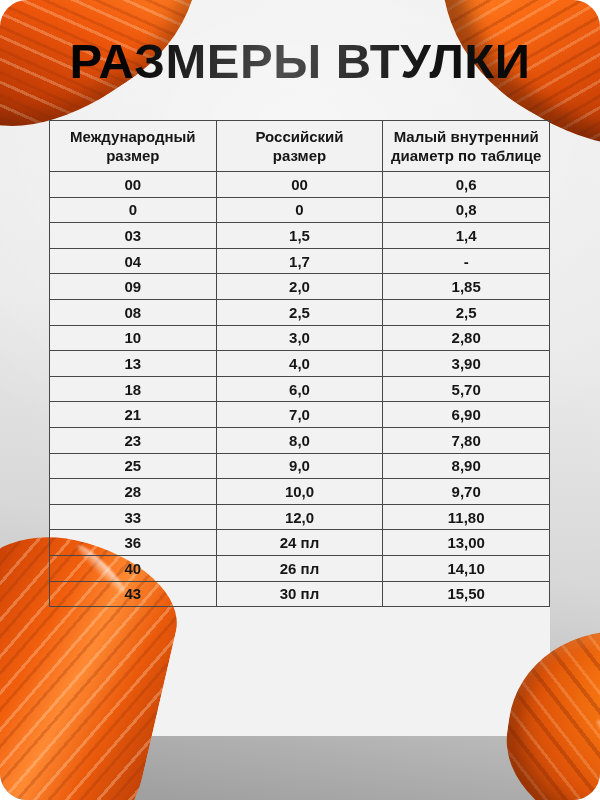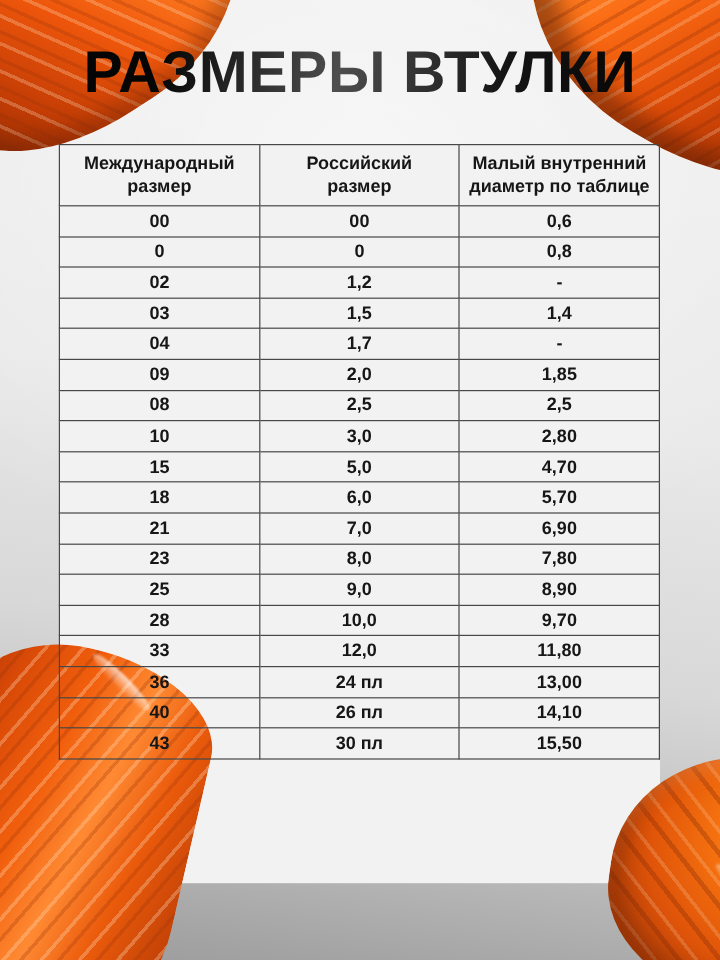--- a/index.html
+++ b/index.html
@@ -4,20 +4,21 @@
 <style>
   html,body{margin:0;padding:0;}
   .page{
     position:relative;
     width:600px;height:800px;
     overflow:hidden;
     font-family:"Liberation Sans",sans-serif;
     background:
       radial-gradient(ellipse 130% 70% at 50% 16%, rgba(255,255,255,.55), rgba(255,255,255,0) 62%),
       linear-gradient(188deg,#eeeeee 0%,#e9e9e9 42%,#d8d8d8 66%,#b9b9b9 85%,#a2a2a2 96%,#9c9c9c 100%);
+    border-radius: 27px;
   }
 
   
   .title{
     position:absolute;top:33px;left:0;width:100%;
     text-align:center;
     font-size:49px;font-weight:bold;letter-spacing:.5px;
     color:#0c0c0c;
     z-index:4;
     white-space:nowrap;
@@ -145,25 +146,20 @@
           <td>00</td>
           <td>00</td>
           <td>0,6</td>
         </tr>
         <tr>
           <td>0</td>
           <td>0</td>
           <td>0,8</td>
         </tr>
         <tr>
-          <td>02</td>
-          <td>1,2</td>
-          <td>-</td>
-        </tr>
-        <tr>
           <td>03</td>
           <td>1,5</td>
           <td>1,4</td>
         </tr>
         <tr>
           <td>04</td>
           <td>1,7</td>
           <td>-</td>
         </tr>
         <tr>
@@ -175,23 +171,23 @@
           <td>08</td>
           <td>2,5</td>
           <td>2,5</td>
         </tr>
         <tr>
           <td>10</td>
           <td>3,0</td>
           <td>2,80</td>
         </tr>
         <tr>
-          <td>15</td>
-          <td>5,0</td>
-          <td>4,70</td>
+          <td>13</td>
+          <td>4,0</td>
+          <td>3,90</td>
         </tr>
         <tr>
           <td>18</td>
           <td>6,0</td>
           <td>5,70</td>
         </tr>
         <tr>
           <td>21</td>
           <td>7,0</td>
           <td>6,90</td>

